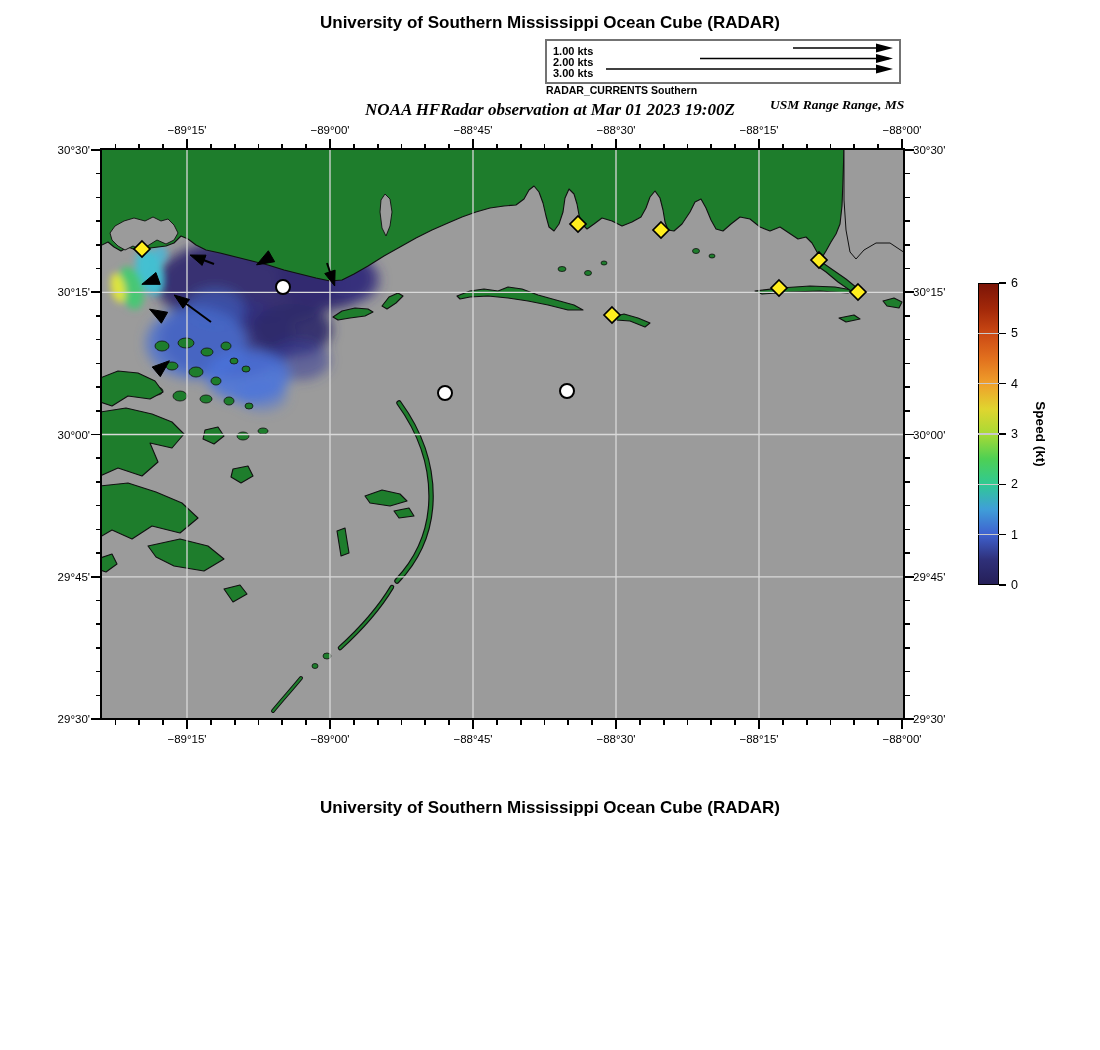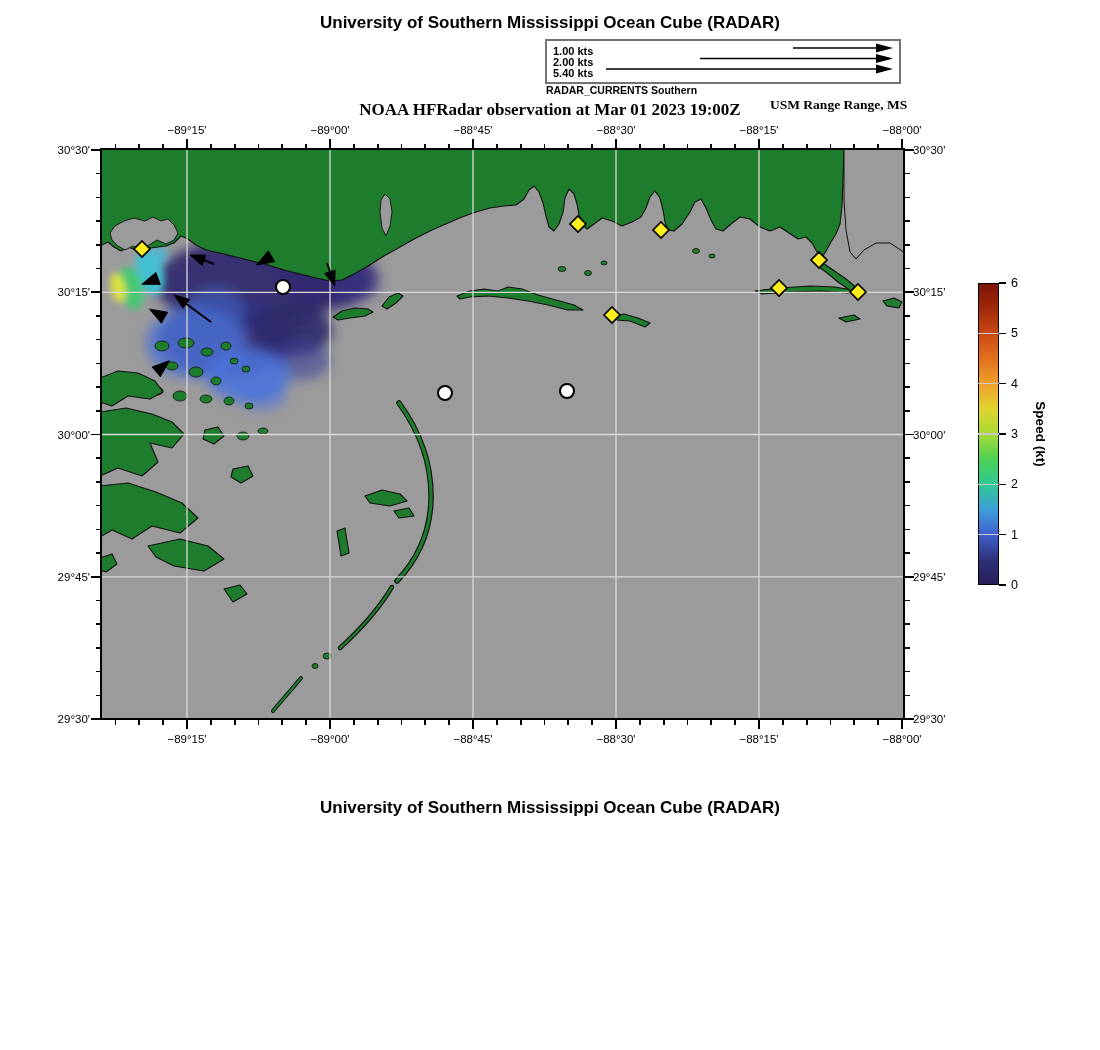--- a/index.html
+++ b/index.html
@@ -4,21 +4,21 @@
 <style>
   :root{
     --land:#1e7d2c; --water:#9b9b9b; --grid:#d9d9d9; --ink:#000000;
     --diamond:#ffee1e;
   }
   html,body{margin:0;padding:0;background:#ffffff;}
   #fig{position:relative;width:1100px;height:1050px;background:#ffffff;overflow:hidden;
        font-family:"Liberation Sans",sans-serif;color:var(--ink);}
   .abs{position:absolute;}
   .ttl{font-weight:bold;font-size:17px;text-align:center;width:100%;left:0;}
-  .serif{font-family:"Liberation Serif",serif;}
+  .serif{font-family:"Liberation Serif",serif;font-style:italic;}
   .legend-label{font-weight:bold;font-size:12.5px;line-height:14px;}
   .vecbox{left:545px;top:39px;width:352px;height:41px;border:2px solid #737373;background:#fff;}
   .vecbox .vl{position:absolute;left:6px;font-weight:bold;font-size:11px;}
   .vec-cap{left:546px;top:84px;font-weight:bold;font-size:10.5px;}
   .range-lbl{font-weight:bold;font-size:13.5px;}
   .map{left:100px;top:148px;width:805px;height:572px;background:var(--water);
        border:2px solid #000;box-sizing:border-box;}
   .tick{position:absolute;background:#000;}
   .tlabel{position:absolute;font-size:11.5px;white-space:nowrap;}
   .tlabel.cx{transform:translateX(-50%);}
@@ -39,21 +39,21 @@
 <body>
 
 <div id="fig">
 
   <div class="abs ttl" style="top:13px;">University of Southern Mississippi Ocean Cube (RADAR)</div>
 
 
   <div class="abs vecbox">
     <div class="vl" style="top:4px;">1.00 kts</div>
     <div class="vl" style="top:15px;text-align:center;">2.00 kts</div>
-    <div class="vl" style="top:26px;">5.40 kts</div>
+    <div class="vl" style="top:26px;">3.00 kts</div>
     <svg id="vecArrows" width="348" height="37" style="position:absolute;left:0;top:0;">
         <line x1="246" y1="7" x2="342" y2="7" stroke="#000" stroke-width="1.6"></line>
         <polygon points="346,7 329,2.4000000000000004 329,11.6" fill="#000"></polygon>
         <line x1="153" y1="17.5" x2="342" y2="17.5" stroke="#000" stroke-width="1.6"></line>
         <polygon points="346,17.5 329,12.9 329,22.1" fill="#000"></polygon>
         <line x1="59" y1="28" x2="342" y2="28" stroke="#000" stroke-width="1.6"></line>
         <polygon points="346,28 329,23.4 329,32.6" fill="#000"></polygon>
       </svg>
   </div>
   <div class="abs vec-cap">RADAR_CURRENTS Southern</div>

